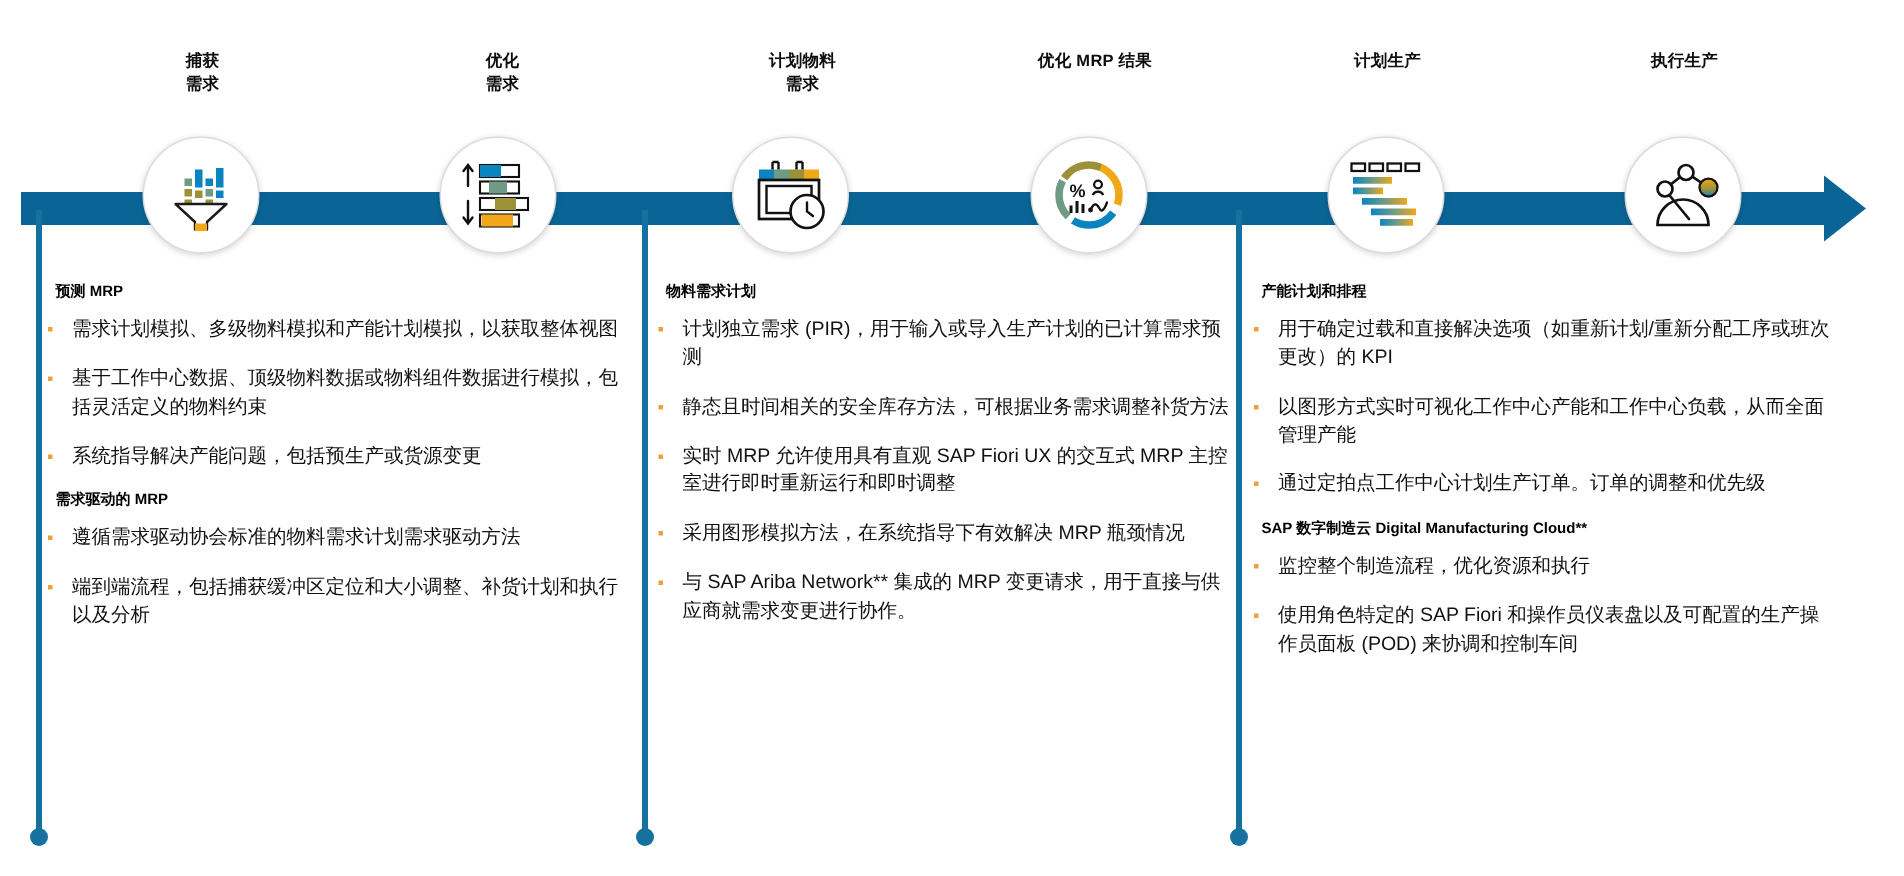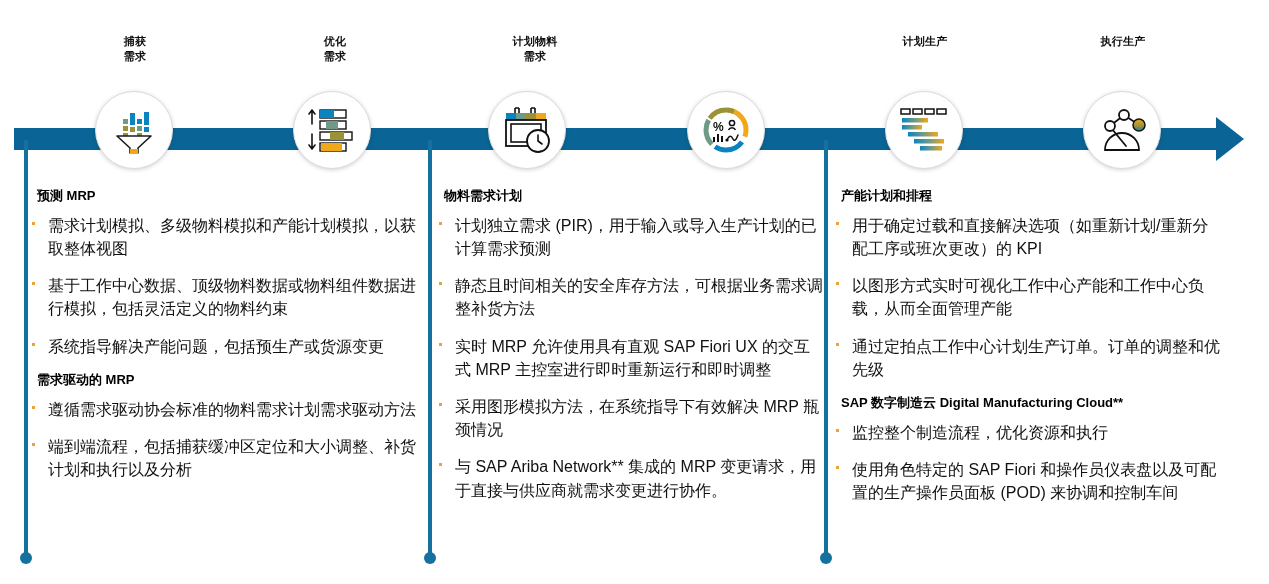--- a/index.html
+++ b/index.html
@@ -67,33 +67,33 @@
     overflow: hidden;
   }
   .icon-circle svg { display: block; }
 
   
   .col {
     position: absolute;
     top: 188px;
   }
   .col h3 {
-    font-size: 13px;
+    font-size: 10px;
     font-weight: bold;
     color: #000;
     margin: 0 0 9px 19px;
     line-height: 1.3;
   }
   .col h3.later { margin-top: 12px; }
   ul.bullets { list-style: none; margin: 0 0 0 0; padding: 0; }
   ul.bullets li {
     position: relative;
     padding-left: 30px;
     margin-bottom: 14px;
-    font-size: 16px;
+    font-size: 13px;
     line-height: 1.45;
     color: #111;
   }
   ul.bullets li::before {
     content: "";
     position: absolute;
     left: 14px; top: 8px;
     width: 3px; height: 3px;
     background: #e8a33d;
   }
@@ -115,20 +115,21 @@
   <div class="divider" style="left:824px; height:418px;">
       <span class="dot"></span>
     </div>
 
   <div class="stage-title" style="left:75px;  width:120px; white-space:pre-line;">捕获
 需求</div>
   <div class="stage-title" style="left:275px; width:120px; white-space:pre-line;">优化
 需求</div>
   <div class="stage-title" style="left:465px; width:140px; white-space:pre-line;">计划物料
 需求</div>
+  <div class="stage-title" style="left:640px; width:180px; white-space:pre-line;">优化 MRP 结果</div>
   <div class="stage-title" style="left:855px; width:140px; white-space:pre-line;">计划生产</div>
   <div class="stage-title" style="left:1053px;width:140px; white-space:pre-line;">执行生产</div>
 
   <div class="icon-circle" style="left:95px;">
     <svg width="50" height="50" viewBox="0 0 50 50">
       <rect x="14" y="14" width="5" height="5" fill="#6f9b86"></rect>
       <rect x="14" y="21" width="5" height="5" fill="#9a9138"></rect>
       <rect x="21" y="8" width="5" height="12" fill="#0a84c1"></rect>
       <rect x="21" y="22" width="5" height="5" fill="#9a9138"></rect>
       <rect x="28" y="14" width="5" height="5" fill="#0a84c1"></rect>

